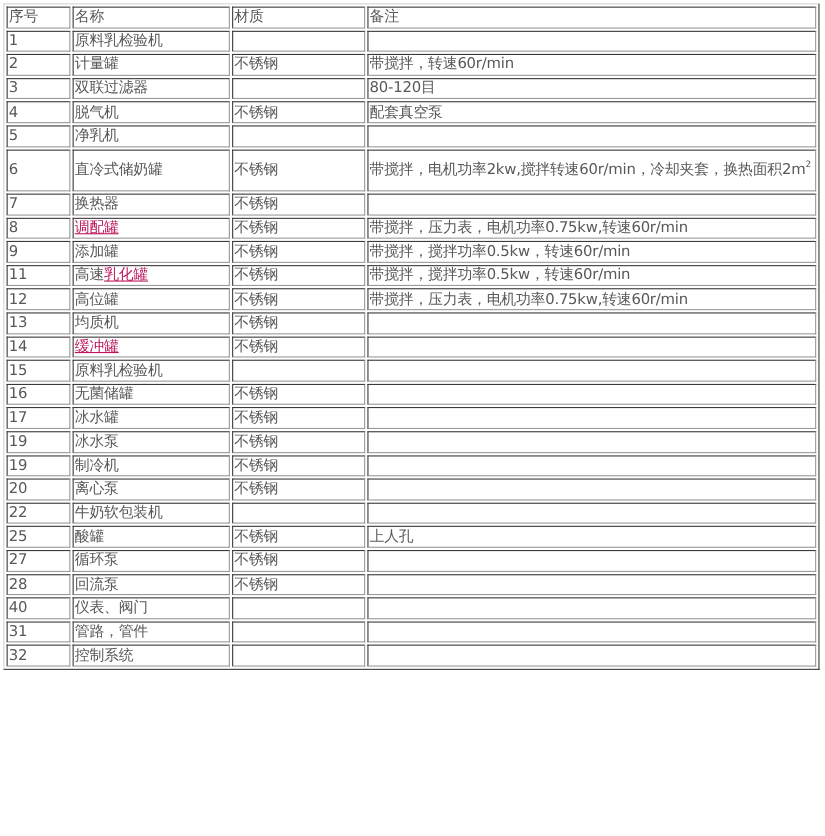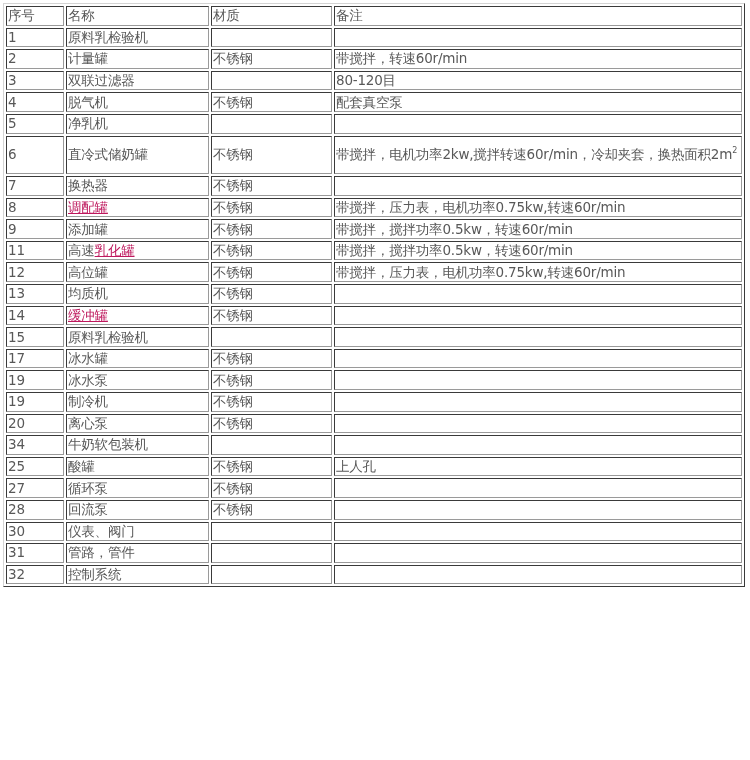--- a/index.html
+++ b/index.html
@@ -170,20 +170,26 @@
     <td><span></span></td>
   </tr>
 
   <tr>
     <td><span>15</span></td>
     <td><span>原料乳检验机</span></td>
     <td><span></span></td>
     <td><span></span></td>
   </tr>
 
+  <tr>
+    <td><span>16</span></td>
+    <td><span>无菌储罐</span></td>
+    <td><span>不锈钢</span></td>
+    <td><span></span></td>
+  </tr>
 
   <tr>
     <td><span>17</span></td>
     <td><span>冰水罐</span></td>
     <td><span>不锈钢</span></td>
     <td><span></span></td>
   </tr>
 
   <tr>
     <td><span>19</span></td>
@@ -201,21 +207,21 @@
 
   <tr>
     <td><span>20</span></td>
     <td><span>离心泵</span></td>
     <td><span>不锈钢</span></td>
     <td><span></span></td>
   </tr>
 
 
   <tr>
-    <td><span>34</span></td>
+    <td><span>22</span></td>
     <td><span>牛奶软包装机</span></td>
     <td><span></span></td>
     <td><span></span></td>
   </tr>
 
 
 
   <tr>
     <td><span>25</span></td>
     <td><span>酸罐</span></td>
@@ -233,21 +239,21 @@
 
   <tr>
     <td><span>28</span></td>
     <td><span>回流泵</span></td>
     <td><span>不锈钢</span></td>
     <td><span></span></td>
   </tr>
 
 
   <tr>
-    <td><span>30</span></td>
+    <td><span>40</span></td>
     <td><span>仪表、阀门</span></td>
     <td><span></span></td>
     <td><span></span></td>
   </tr>
 
   <tr>
     <td><span>31</span></td>
     <td><span>管路，管件</span></td>
     <td><span></span></td>
     <td><span></span></td>

